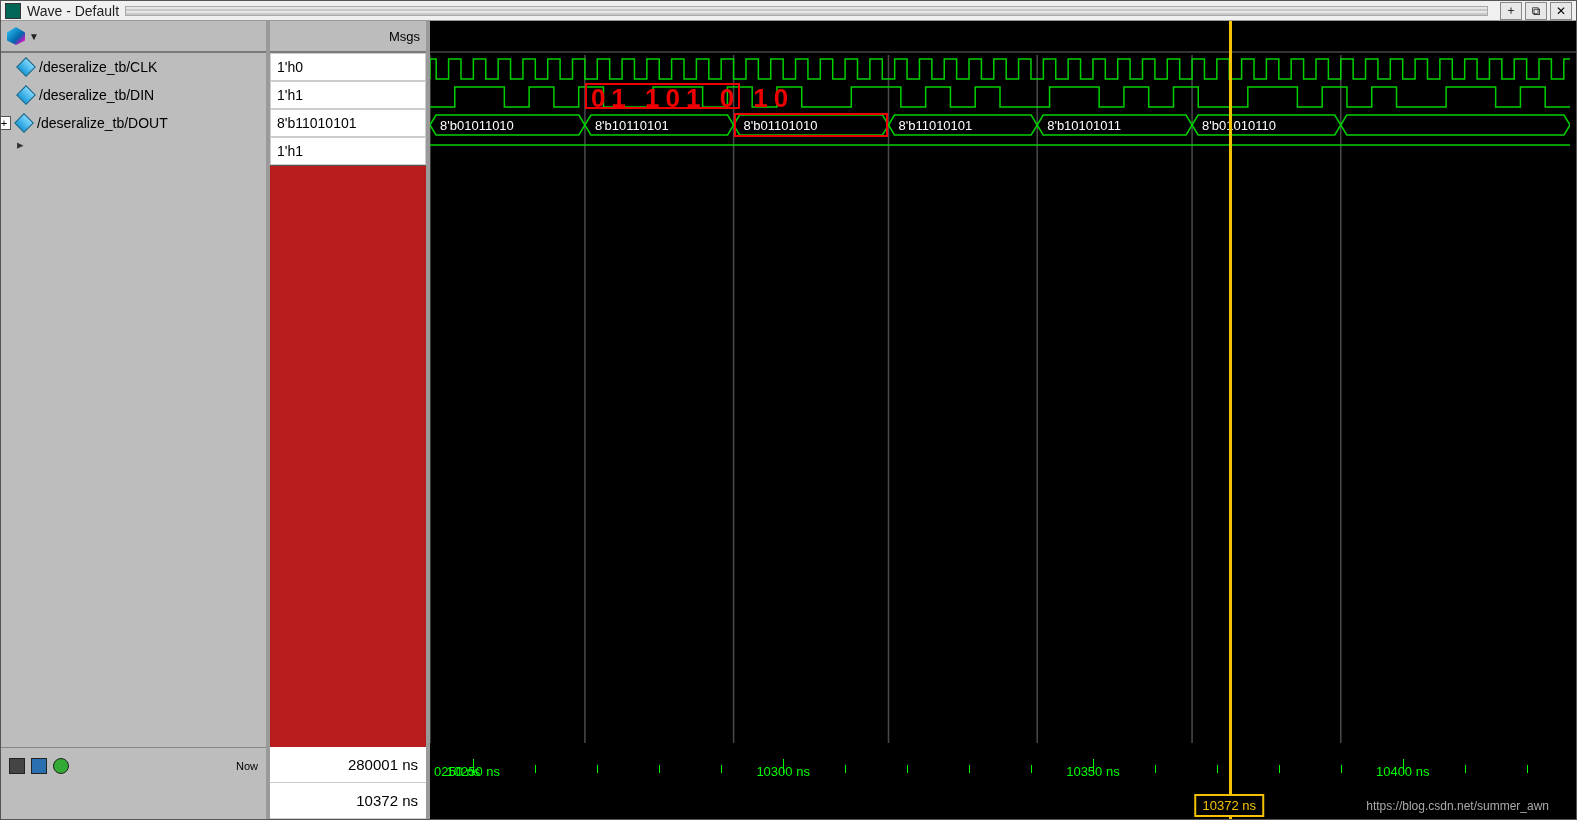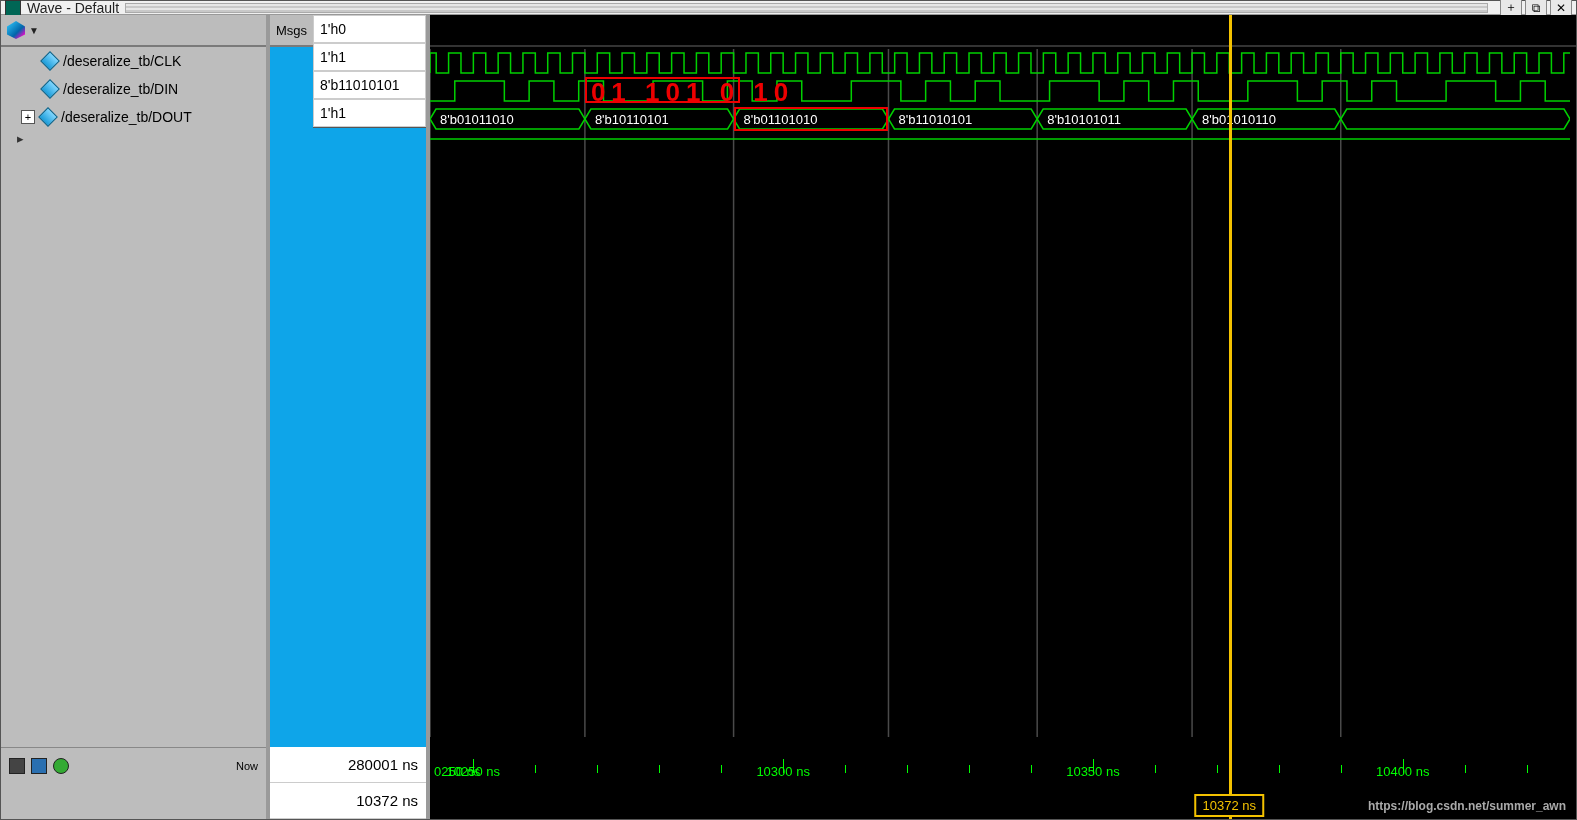--- a/index.html
+++ b/index.html
@@ -13,21 +13,21 @@
     position: relative;
   }
   .window {
     position: absolute; inset: 0;
     background: #bfbfbf;
     border: 1px solid #555;
     display: flex; flex-direction: column;
   }
   
   .titlebar {
-    height: 14px;
+    height: 20px;
     background: #f0f0f0;
     display: flex; align-items: center;
     border-bottom: 1px solid #999;
     padding: 0 4px;
     gap: 6px;
   }
   .titlebar .app-icon {
     width: 16px; height: 16px;
     background: #065;
     border: 1px solid #333;
@@ -50,23 +50,23 @@
   }
   .main-row { flex:1; display:flex; min-height:0; }
   .footer-row { height:72px; display:flex; }
   
   .col-names {
     width: 269px; background:#bdbdbd;
     border-right: 4px solid #9a9a9a;
     display:flex; flex-direction:column;
   }
   .col-msgs {
-    width: 160px; background:#0ea5e9;
+    width: 160px; background:#b91c1c;
     border-right: 4px solid #9a9a9a;
-    display:flex; flex-direction:row;
+    display:flex; flex-direction:column;
   }
   .col-wave {
     flex:1; background:#000; position:relative; overflow:hidden;
   }
   
   .col-head {
     height: 32px; display:flex; align-items:center;
     padding: 0 6px; border-bottom:2px solid #7a7a7a;
     background:#bcbcbc;
     justify-content:flex-end;
@@ -76,21 +76,21 @@
   .dropdown-glyph { font-size:10px; color:#222; }
   .cube-icon {
     width:18px;height:18px;
     background:linear-gradient(135deg,#3cf,#06a 60%,#f0c 90%);
     clip-path: polygon(50% 0,100% 30%,100% 75%,50% 100%,0 75%,0 30%);
   }
   
   .sig-rows { flex:1; overflow:hidden; }
   .sig-row {
     height: 28px; display:flex; align-items:center;
-    padding-left: 36px; gap:6px; color:#000;
+    padding-left: 12px; gap:6px; color:#000;
     white-space:nowrap;
   }
   .sig-row .expander {
     width:14px;height:14px;border:1px solid #555;background:#fff;
     display:flex;align-items:center;justify-content:center;font-size:11px;line-height:1;
     margin-left:-16px;
   }
   .sig-row .diamond {
     width:14px;height:14px; transform:rotate(45deg);
     background:linear-gradient(#7fd6ff,#1a9bd8);
@@ -160,21 +160,21 @@
   }
   
   .anno {
     position:absolute; border:2px solid #e00; pointer-events:none;
   }
   .anno-text {
     position:absolute; color:#e00; font-weight:bold; font-size:26px;
     letter-spacing:6px; pointer-events:none;
   }
   .watermark {
-    position:absolute; right:10px; bottom:6px; color:#aaa; font-size:12px;font-weight:bold;
+    position:absolute; right:27px; bottom:6px; color:#aaa; font-size:12px;
   }
 </style>
 </head>
 <body>
 
 <div class="window">
 
   <div class="titlebar">
     <div class="app-icon"></div>
     <div class="title">Wave - Default</div>

